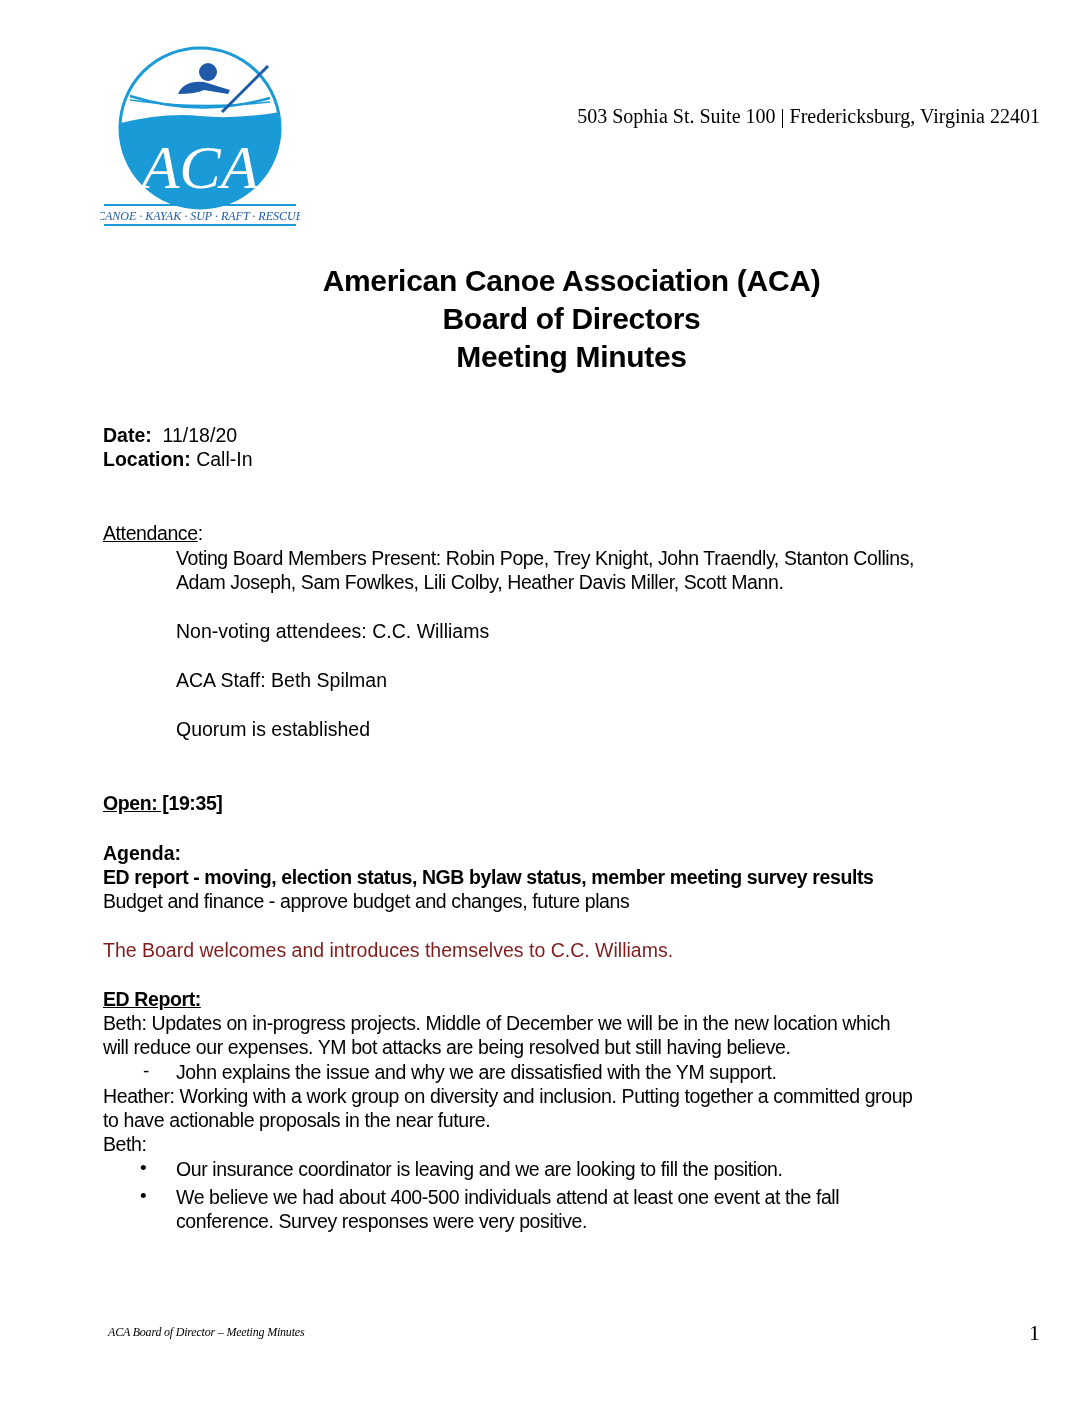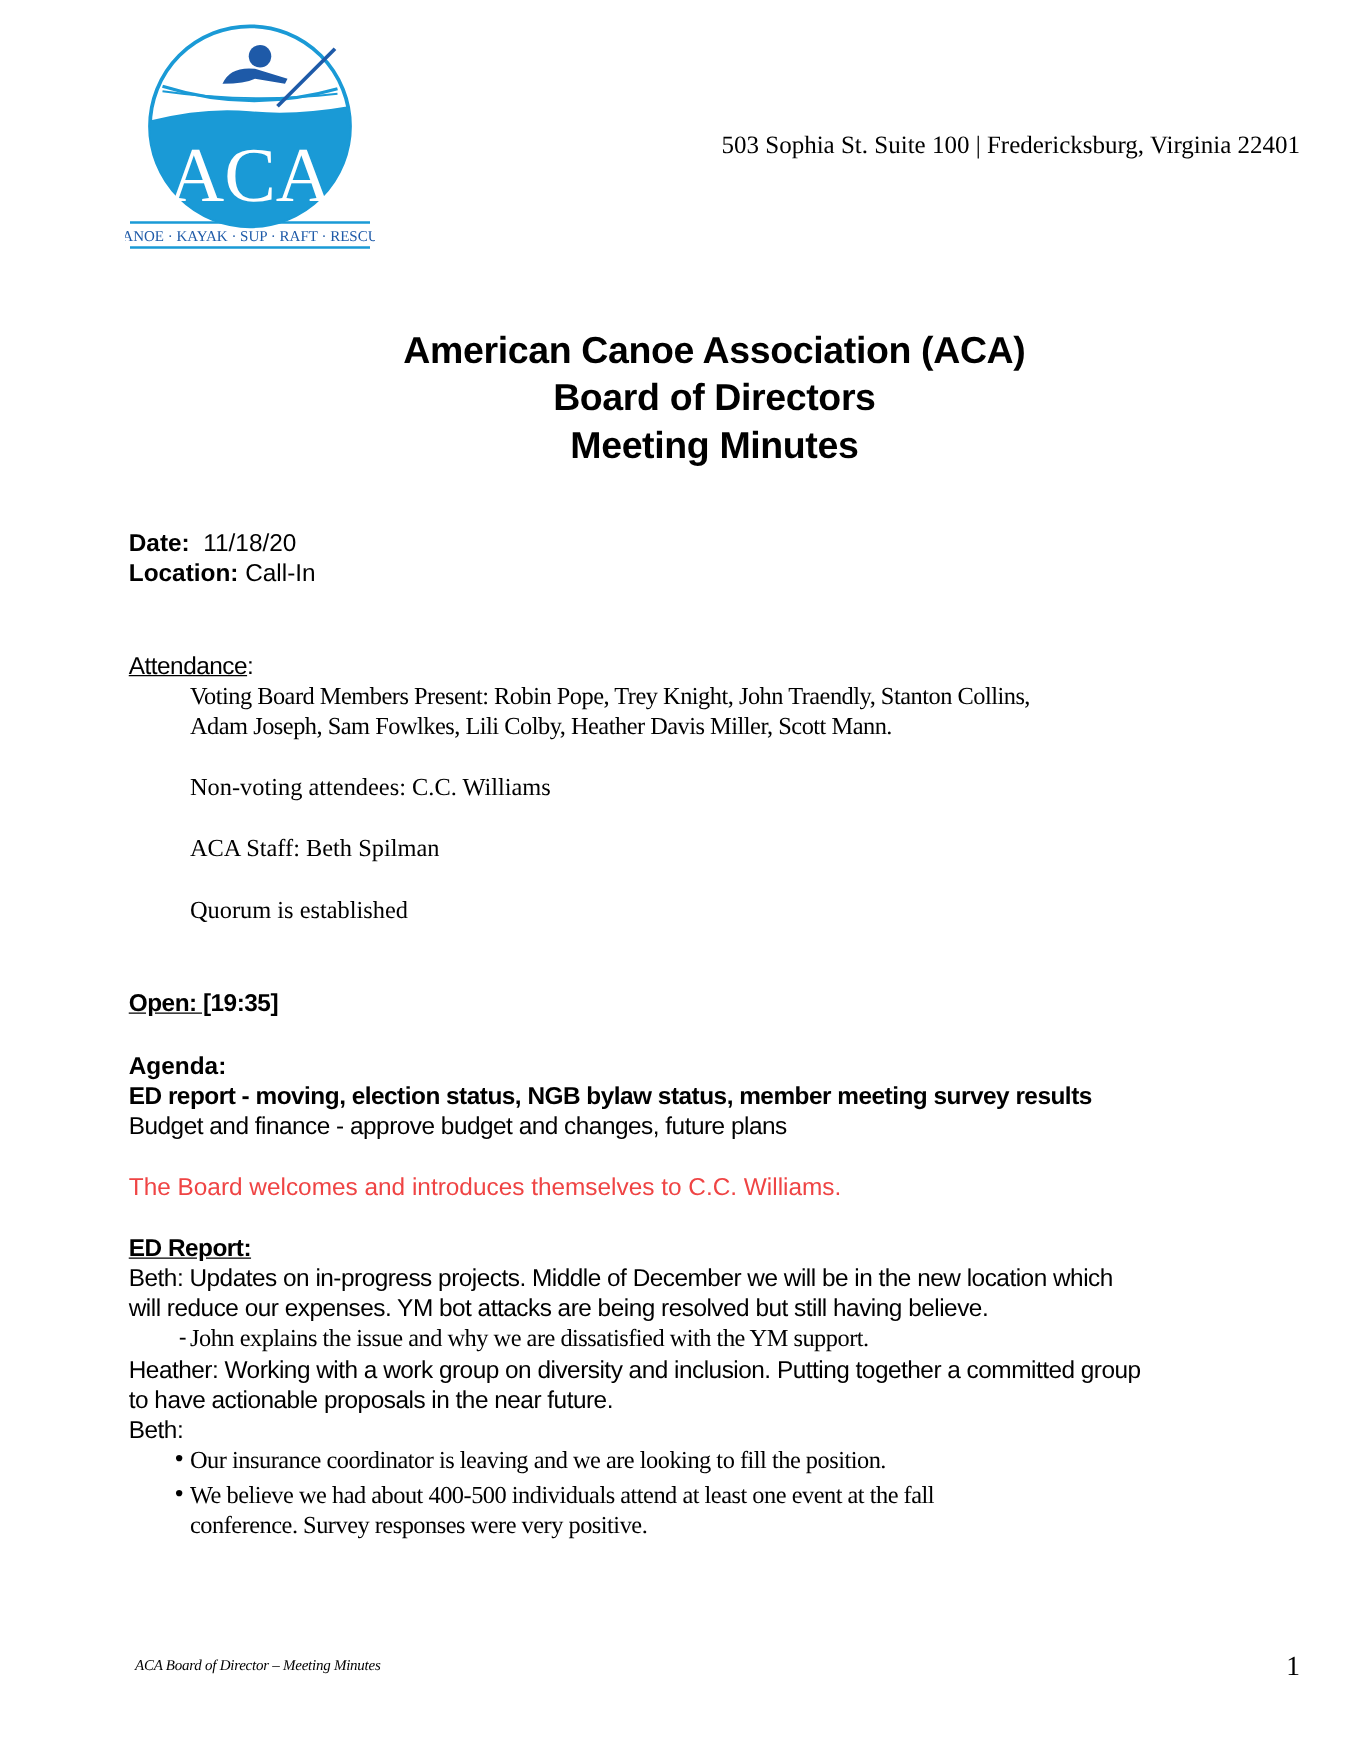--- a/index.html
+++ b/index.html
@@ -1,32 +1,32 @@
 <!DOCTYPE html>
 <html><head>
 <meta charset="utf-8">
 <style>
   html, body { margin: 0; padding: 0; background: #ffffff; }
   body { width: 1088px; height: 1408px; position: relative; overflow: hidden; color: #000; }
   .sans { font-family: "Liberation Sans", "DejaVu Sans", sans-serif; }
   .serif { font-family: "Liberation Serif", "DejaVu Serif", serif; }
 
-  #logo { position: absolute; left: 100px; top: 19px; width: 200px; height: 182px; }
+  #logo { position: absolute; left: 100px; top: 46px; width: 200px; height: 182px; font-style: italic; }
 
   #letterhead { position: absolute; right: 48px; top: 66px; text-align: right; }
   #letterhead .l1 { font-size: 19px; line-height: 22px; }
   #letterhead .l2, #letterhead .l3 { font-size: 20px; line-height: 20px; margin-top: 40px; }
 
   #title { position: absolute; left: 0; width: 1143px; top: 262px; text-align: center; font-weight: bold; font-size: 30px; line-height: 38px; letter-spacing: -0.3px; }
 
   .abs { position: absolute; left: 103px; font-size: 19.5px; line-height: 24px; white-space: nowrap; }
-  .ind { left: 152px; font-family: Liberation Serif, serif; }
+  .ind { left: 176px; }
   b { font-weight: bold; }
   u { text-decoration: underline; }
-  .gray { color: #ef4444; }
+  .gray { color: #7f1d1d; }
   .cond { letter-spacing: -0.4px; }
 
   .bullet { position: absolute; left: 140px; font-size: 19px; }
   .dash { position: absolute; left: 143px; font-size: 19px; }
 
   #footer-left { position: absolute; left: 108px; top: 1325px; font-style: italic; font-size: 12px; letter-spacing: -0.2px; }
   #footer-right { position: absolute; right: 48px; top: 1320px; font-size: 22px; }
 </style>
 </head>
 <body>

